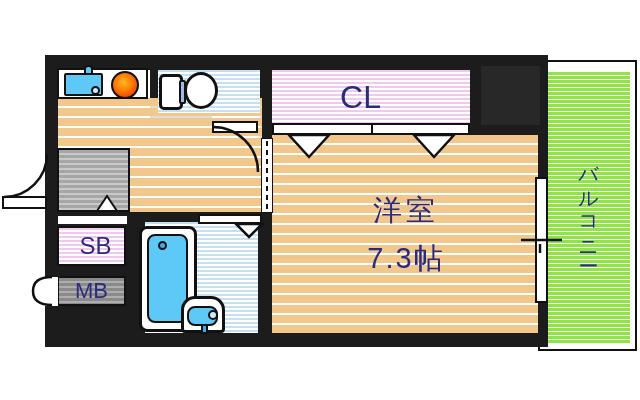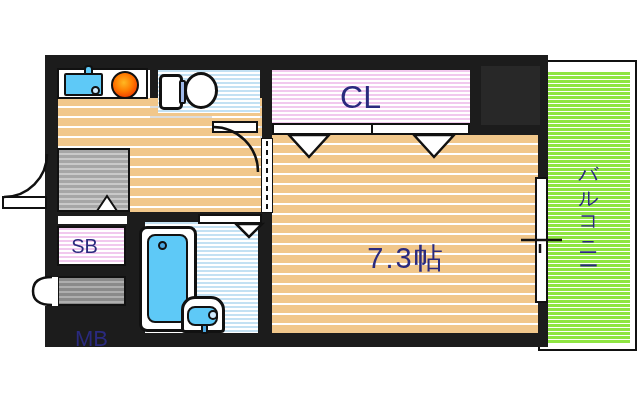--- a/index.html
+++ b/index.html
@@ -86,19 +86,20 @@
     <line x1="267" y1="141" x2="267" y2="211" stroke="#111" stroke-width="2" stroke-dasharray="5 4"></line>
     <polygon points="289,135 329,135 309,157" fill="#fff" stroke="#111" stroke-width="2.5"></polygon>
     <polygon points="414,135 454,135 434,157" fill="#fff" stroke="#111" stroke-width="2.5"></polygon>
     <polygon points="236,224 262,224 249,237" fill="#fff" stroke="#111" stroke-width="2.5"></polygon>
     <polygon points="97,211 117,211 107,196" fill="#fff" stroke="#111" stroke-width="2"></polygon>
     <path d="M 52 277 C 37 277 33 283 33 291 C 33 299 37 305 52 305" fill="#fff" stroke="#111" stroke-width="2.5"></path>
     <line x1="521" y1="240" x2="562" y2="240" stroke="#111" stroke-width="2.5"></line>
     <line x1="540" y1="244" x2="540" y2="253" stroke="#111" stroke-width="2.5"></line>
   </svg>
 
-  <div class="abs label" style="left:50px;top:226px;width:69px;height:40px;font-size:20px;">SB</div>
-  <div class="abs label" style="left:57px;top:276px;width:69px;height:30px;font-size:22px;margin-top:48px;">MB</div>
+  <div class="abs label" style="left:61px;top:226px;width:69px;height:40px;font-size:24px;">SB</div>
+  <div class="abs label" style="left:57px;top:276px;width:69px;height:30px;font-size:22px;">MB</div>
   <div class="abs label" style="left:272px;top:70px;width:177px;height:53px;font-size:32px;font-weight:400;">CL</div>
+  <div class="abs label" style="left:300px;top:193px;width:212px;height:34px;font-size:29px;letter-spacing:4px;">洋室</div>
   <div class="abs label" style="left:300px;top:241px;width:212px;height:34px;font-size:29px;letter-spacing:2px;">7.3帖</div>
   <div class="abs label" style="left:576px;top:125px;width:26px;height:160px;font-size:20px;writing-mode:vertical-rl;letter-spacing:3px;">バルコニー</div>
 
 </div>
 
 </body></html>

